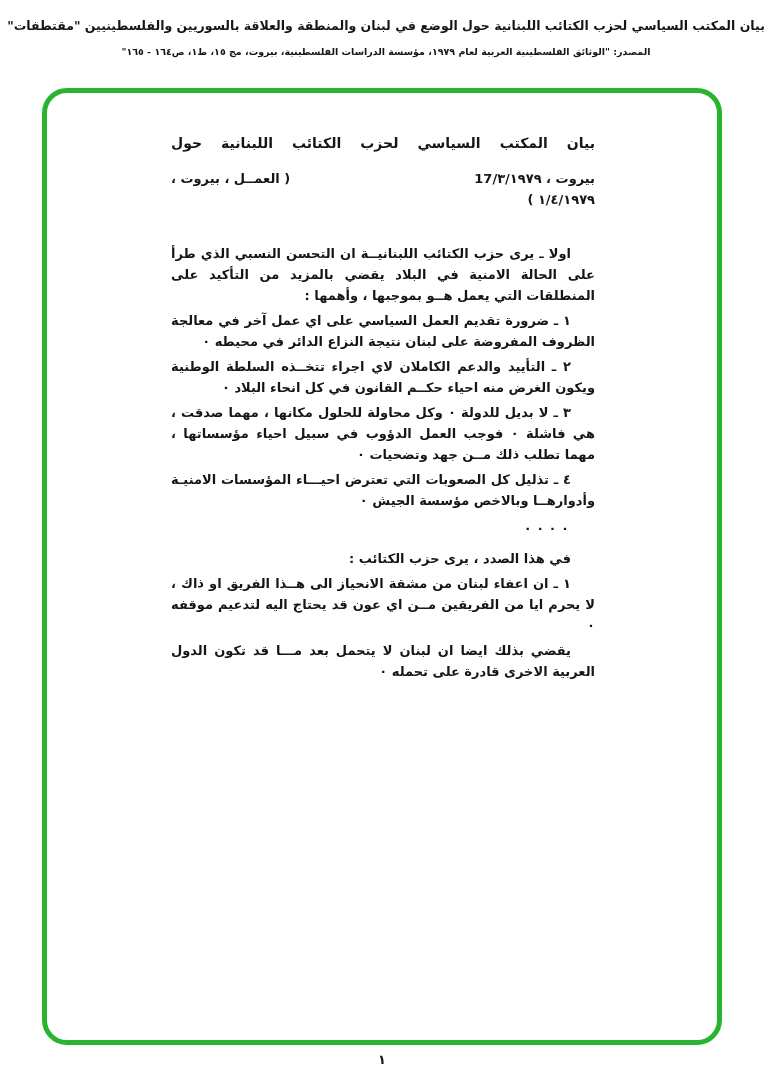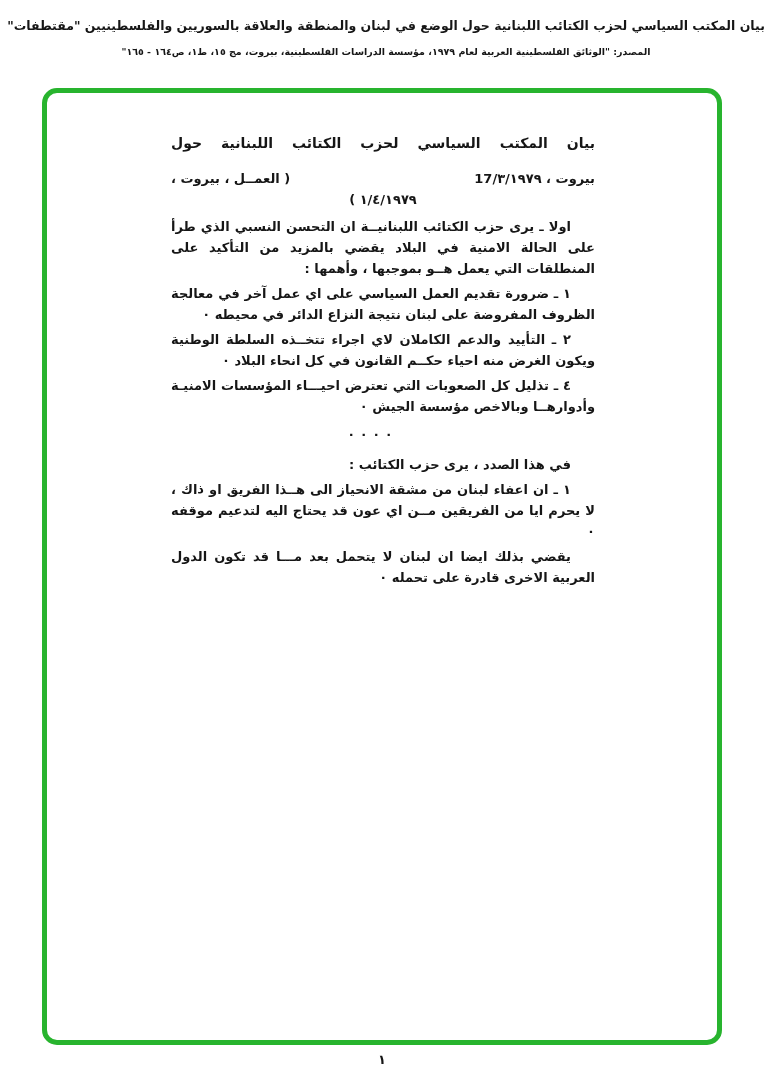--- a/index.html
+++ b/index.html
@@ -17,43 +17,43 @@
     text-align:center; direction:rtl; font-weight:bold;
   }
   .top-header .t1 { font-size:12.5px; line-height:16px; }
   .top-header .t2 { font-size:9.5px; line-height:13px; margin-top:11px; }
 
   
   .frame {
     position:absolute; left:42px; top:88px;
     width:680px; height:957px;
     border:5px solid #28b42e;
-    border-radius:15px;
+    border-radius:25px;
     background:#ffffff;
   }
 
   
   .doc {
     position:absolute; top:38px; right:122px;
     width:424px; height:calc(100% - 44px);
     overflow:hidden;
     direction:rtl;
     font-weight:bold;
     font-size:13px; line-height:21px;
     text-align:justify;
   }
   .doc-title { font-size:14px; line-height:24px; margin-bottom:13px; text-align:right; }
   .doc-title .stretch { text-align:justify; text-align-last:justify; }
 
   .dateline { display:flex; justify-content:space-between; direction:rtl; }
-  .dateline-cont { direction:rtl; text-align:center; margin-bottom:6px; }
+  .dateline-cont { direction:rtl; text-align:right; margin-bottom:33px; }
 
   .para { text-indent:24px; margin-bottom:4px; }
   .sep {
-    text-align:center; text-indent:0;
+    text-align:right; text-indent:0;
     letter-spacing:26px; padding-right:26px;
     margin:7px 0 9px 0;
   }
 
   .pagenum {
     position:absolute; top:1052px; left:0; width:764px;
     text-align:center; font-weight:bold; font-size:13px;
   }
 </style>
 </head>
@@ -73,20 +73,21 @@
 
     <div class="dateline">
       <span>بيروت ، 17/٣/١٩٧٩</span>
       <span>( العمــل ، بيروت ،</span>
     </div>
     <div class="dateline-cont">١/٤/١٩٧٩ )</div>
 
     <div class="para">اولا ـ يرى حزب الكتائب اللبنانيــة ان التحسن النسبي الذي طرأ على الحالة الامنية في البلاد يقضي بالمزيد من التأكيد على المنطلقات التي يعمل هــو بموجبها ، وأهمها :</div>
     <div class="para">١ ـ ضرورة تقديم العمل السياسي على اي عمل آخر في معالجة الظروف المفروضة على لبنان نتيجة النزاع الدائر في محيطه ٠</div>
     <div class="para">٢ ـ التأييد والدعم الكاملان لاي اجراء تتخــذه السلطة الوطنية ويكون الغرض منه احياء حكــم القانون في كل انحاء البلاد ٠</div>
+    <div class="para">٣ ـ لا بديل للدولة ٠ وكل محاولة للحلول مكانها ، مهما صدقت ، هي فاشلة ٠ فوجب العمل الدؤوب في سبيل احياء مؤسساتها ، مهما تطلب ذلك مــن جهد وتضحيات ٠</div>
     <div class="para">٤ ـ تذليل كل الصعوبات التي تعترض احيـــاء المؤسسات الامنيـة وأدوارهــا وبالاخص مؤسسة الجيش ٠</div>
 
     <div class="sep">٠ ٠ ٠ ٠</div>
 
     <div class="para">في هذا الصدد ، يرى حزب الكتائب :</div>
     <div class="para">١ ـ ان اعفاء لبنان من مشقة الانحياز الى هــذا الفريق او ذاك ، لا يحرم ايا من الفريقين مــن اي عون قد يحتاج اليه لتدعيم موقفه ٠</div>
     <div class="para">يقضي بذلك ايضا ان لبنان لا يتحمل بعد مـــا قد تكون الدول العربية الاخرى قادرة على تحمله ٠</div>
 
   </div>
 </div>

